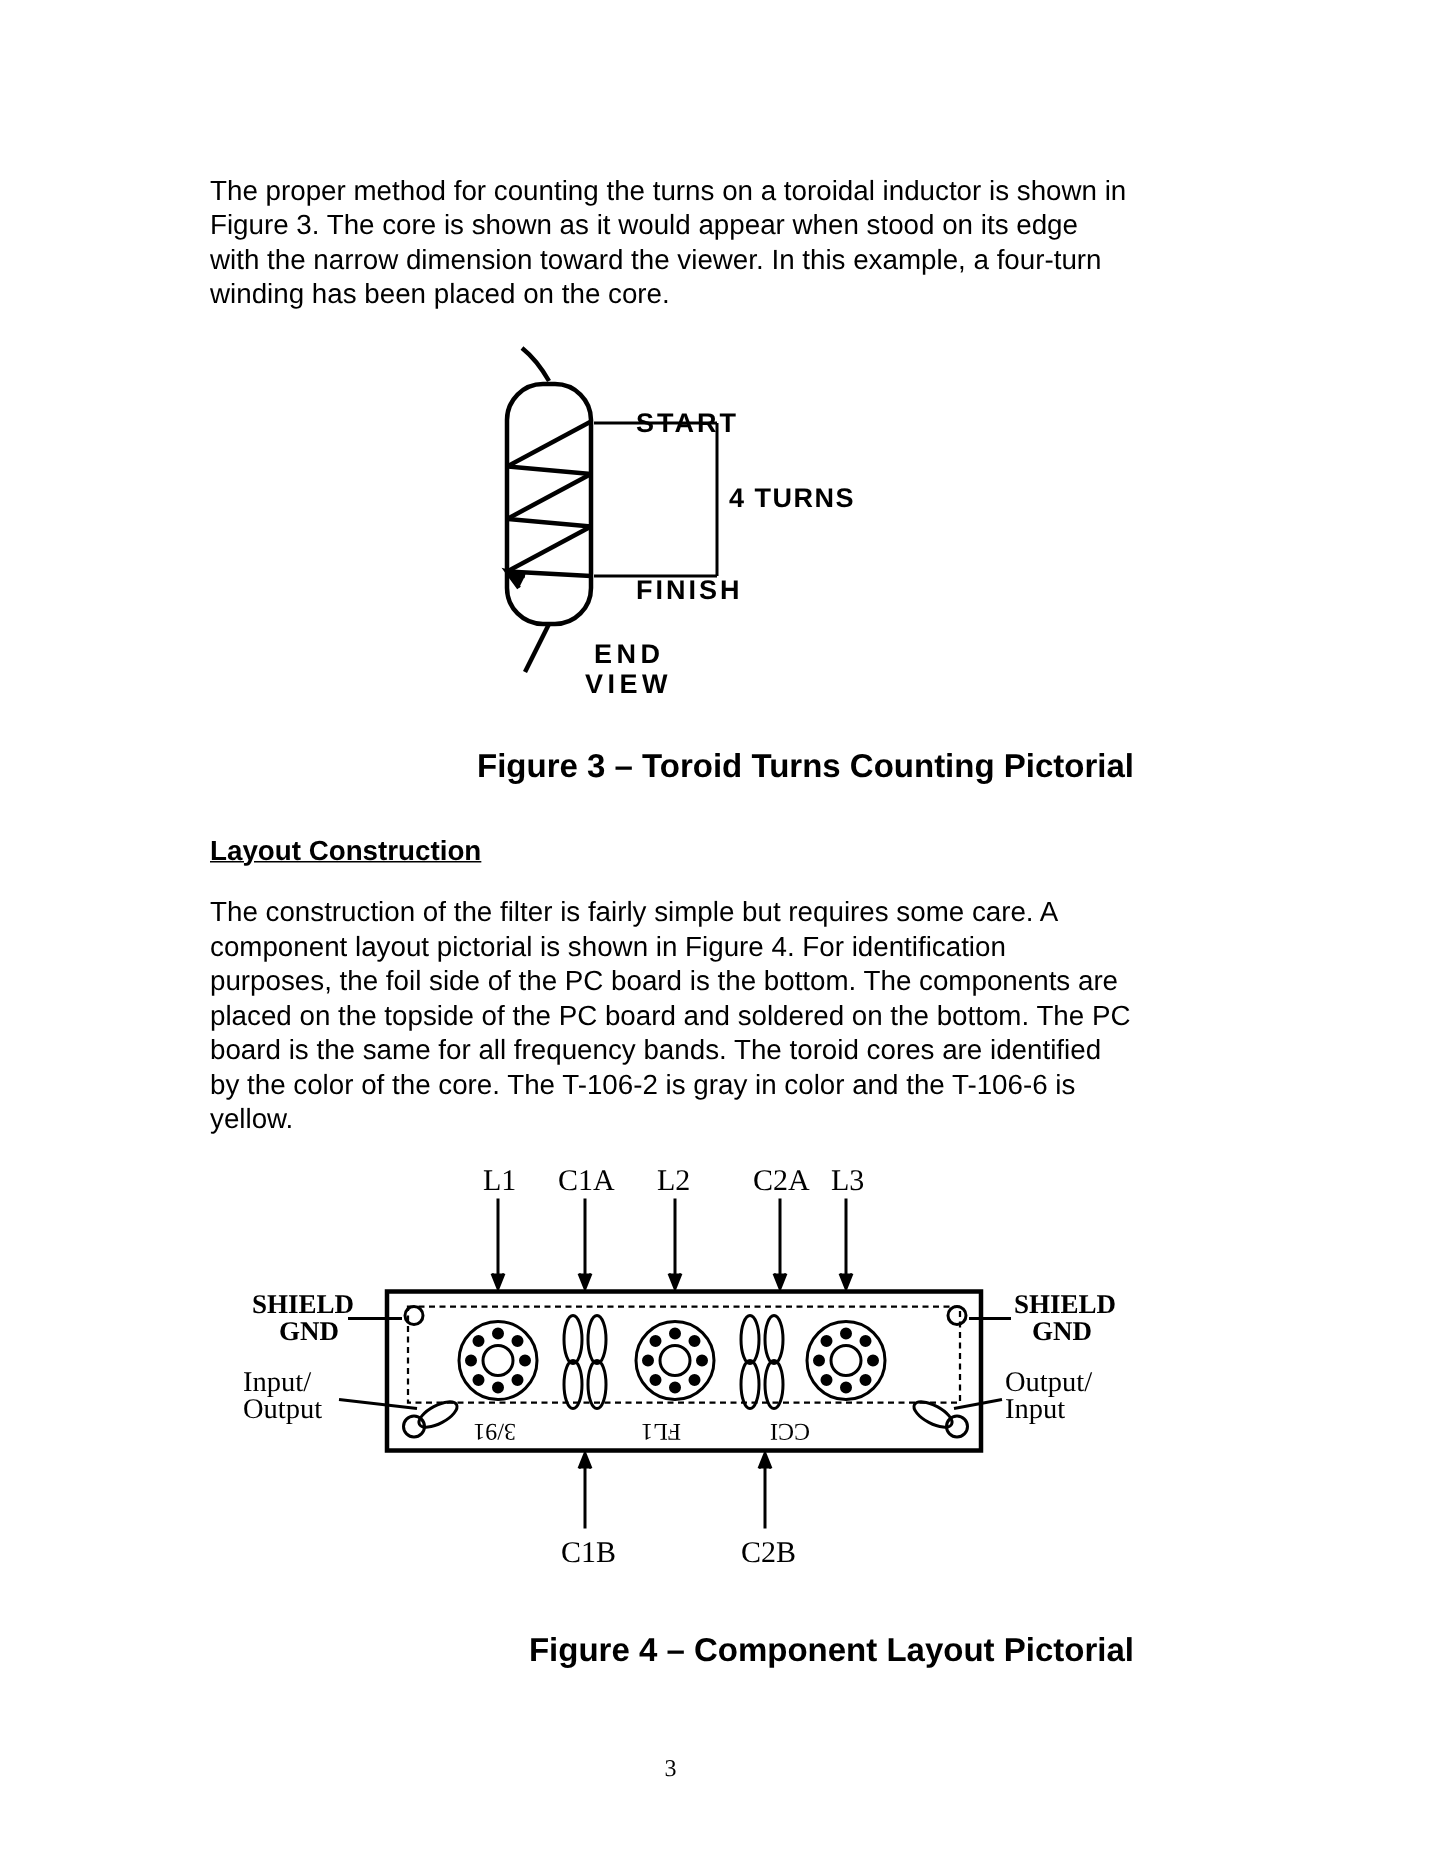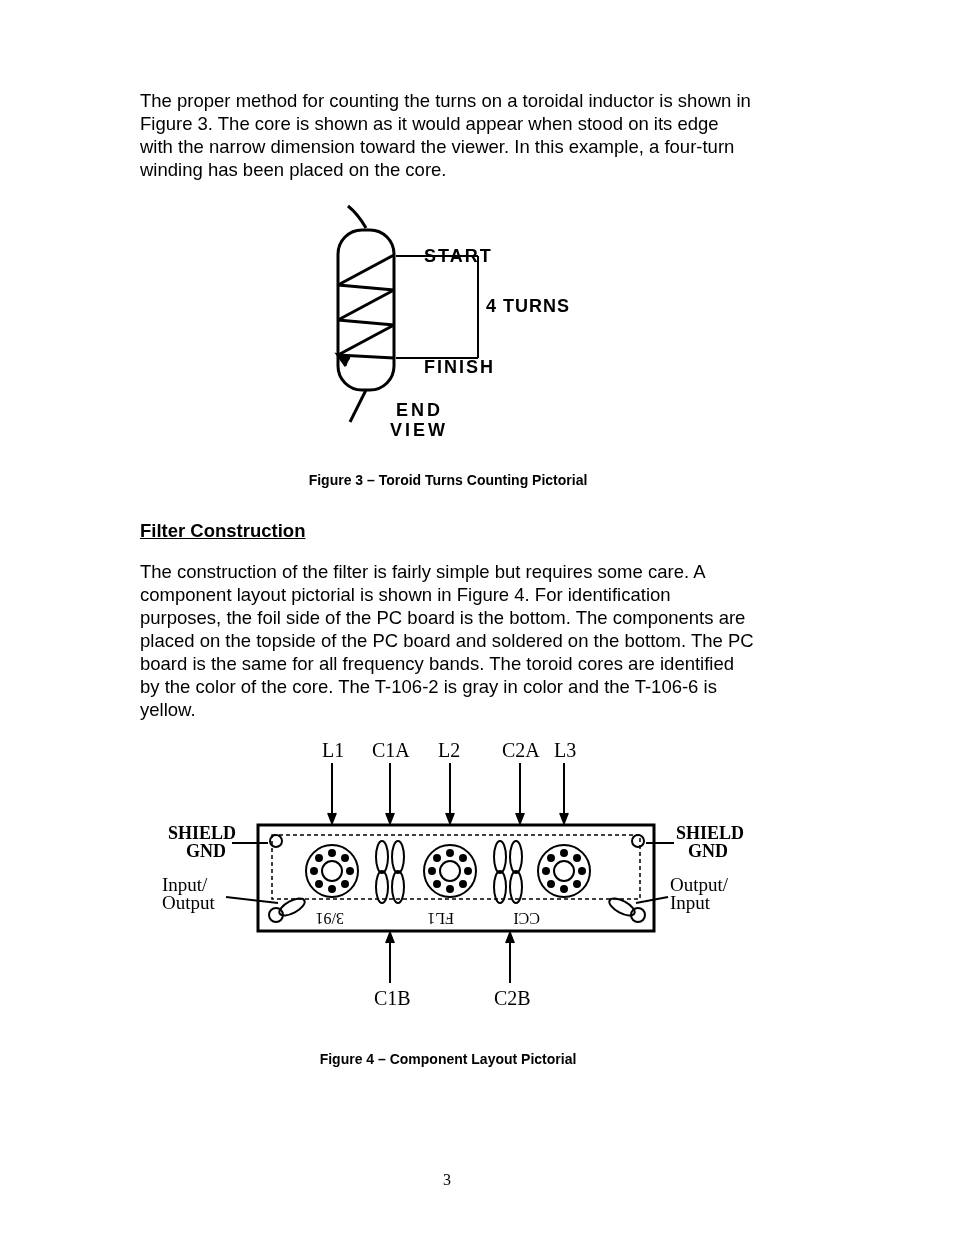--- a/index.html
+++ b/index.html
@@ -7,31 +7,31 @@
     padding: 0;
     background: #fff;
     font-family: Arial, Helvetica, sans-serif;
     color: #000;
   }
   .page {
     width: 894px;
     height: 1235px;
     position: relative;
     box-sizing: border-box;
-    padding: 89px 138px 0 140px;
+    padding: 115px 138px 0 140px;
   }
   .body-text {
     font-size: 18.5px;
     line-height: 1.25;
     margin: 0 0 18px 0;
   }
   .fig-caption {
-    font-size: 14px;
+    font-size: 22px;
     font-weight: bold;
-    text-align: center;
+    text-align: right;
     margin: 12px 0 32px 0;
   }
   .section-head {
     font-size: 18.5px;
     font-weight: bold;
     text-decoration: underline;
     margin: 24px 0 18px 0;
   }
   .page-num {
     position: absolute;
@@ -83,21 +83,21 @@
     </g>
     <text x="116" y="62" font-size="18" font-weight="bold" letter-spacing="2">START</text>
     <text x="178" y="112" font-size="18" font-weight="bold" letter-spacing="1">4 TURNS</text>
     <text x="116" y="173" font-size="18" font-weight="bold" letter-spacing="2">FINISH</text>
     <text x="88" y="216" font-size="18" font-weight="bold" letter-spacing="3">END</text>
     <text x="82" y="236" font-size="18" font-weight="bold" letter-spacing="3">VIEW</text>
   </svg>
 
   <p class="fig-caption">Figure 3 – Toroid Turns Counting Pictorial</p>
 
-  <p class="section-head">Filter Construction</p>
+  <p class="section-head">Layout Construction</p>
 
   <p class="body-text">The construction of the filter is fairly simple but requires some care.  A component layout pictorial is shown in Figure 4.  For identification purposes, the foil side of the PC board is the bottom.  The components are placed on the topside of the PC board and soldered on the bottom.  The PC board is the same for all frequency bands.  The toroid cores are identified by the color of the core.  The T-106-2 is gray in color and the T-106-6 is yellow.</p>
 
   <svg class="figure" width="640" height="290" viewBox="0 0 640 290">
 
     <text class="serif" x="182" y="18" font-size="20">L1</text>
     <text class="serif" x="232" y="18" font-size="20">C1A</text>
     <text class="serif" x="298" y="18" font-size="20">L2</text>
     <text class="serif" x="362" y="18" font-size="20">C2A</text>
     <text class="serif" x="414" y="18" font-size="20">L3</text>

